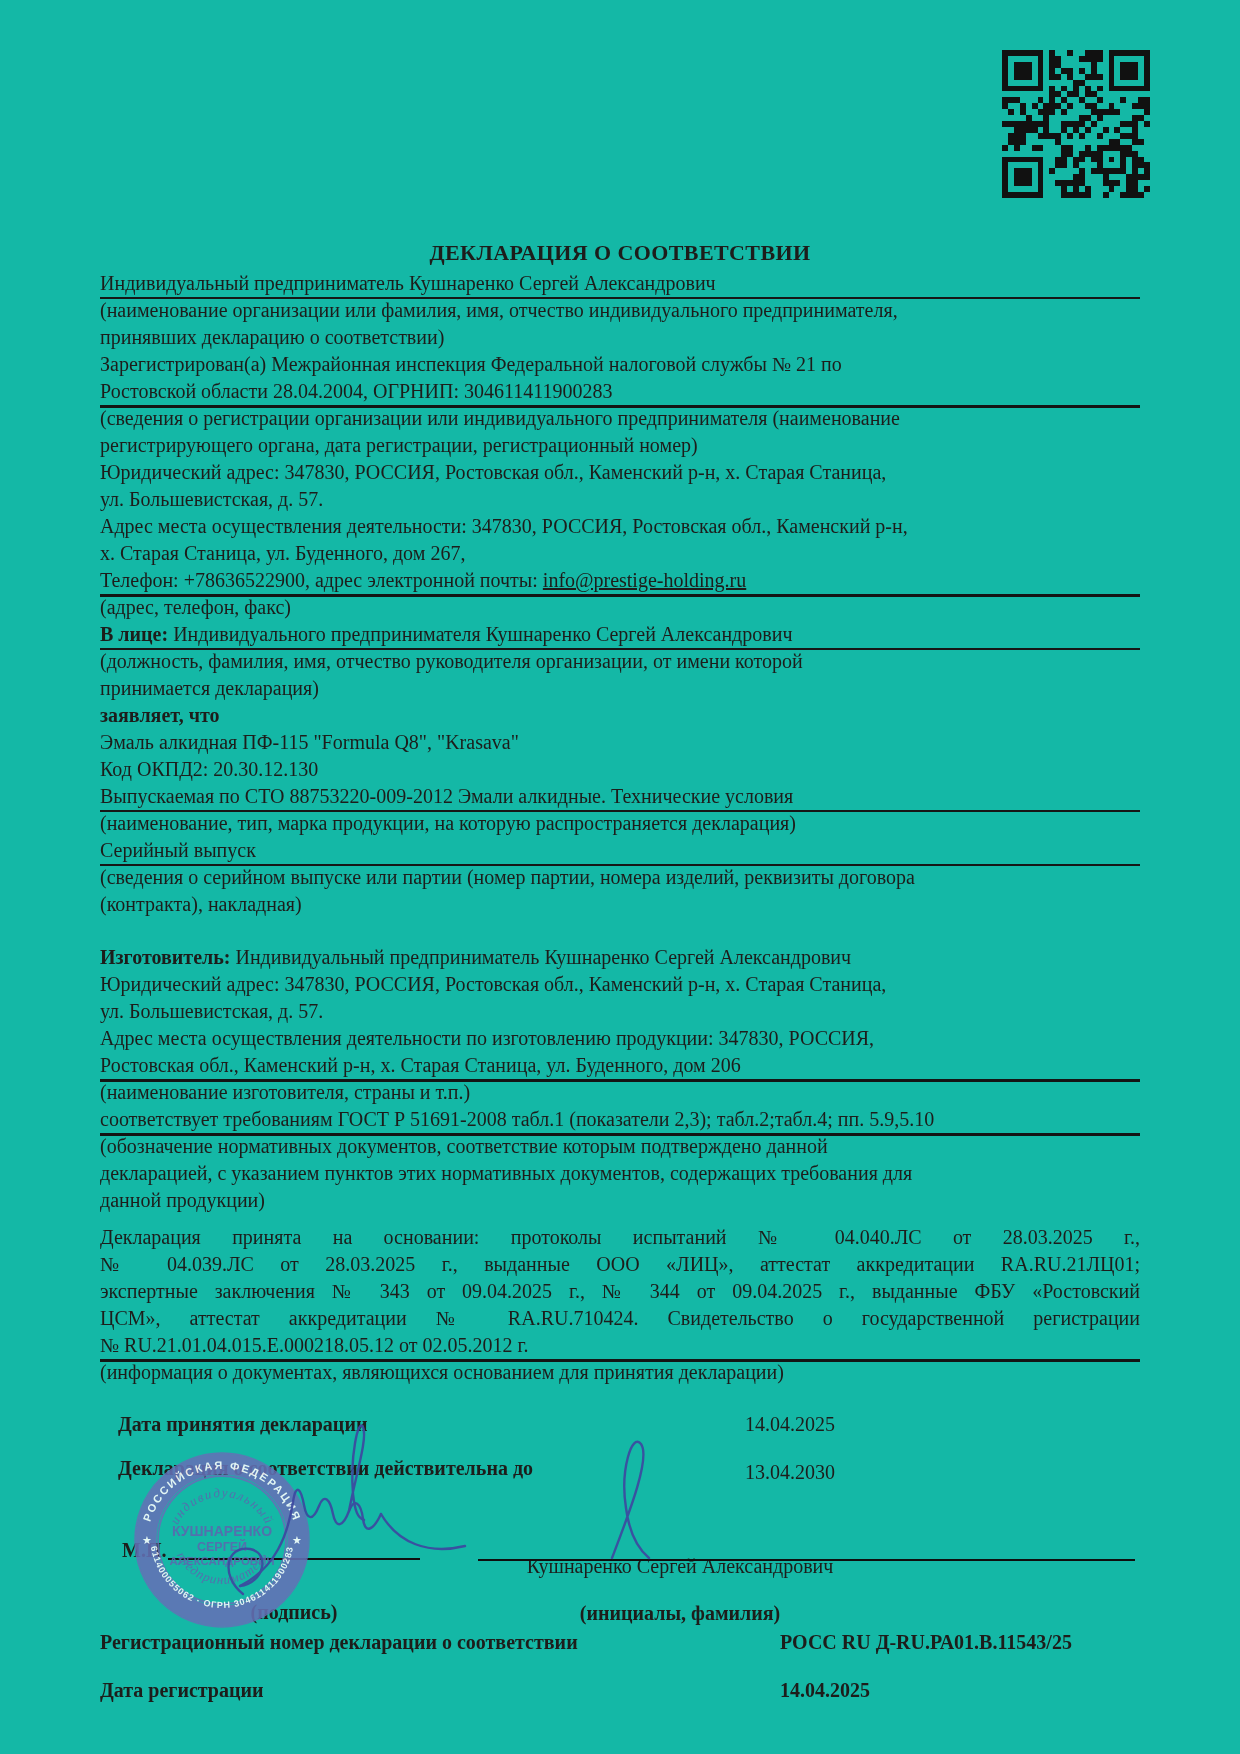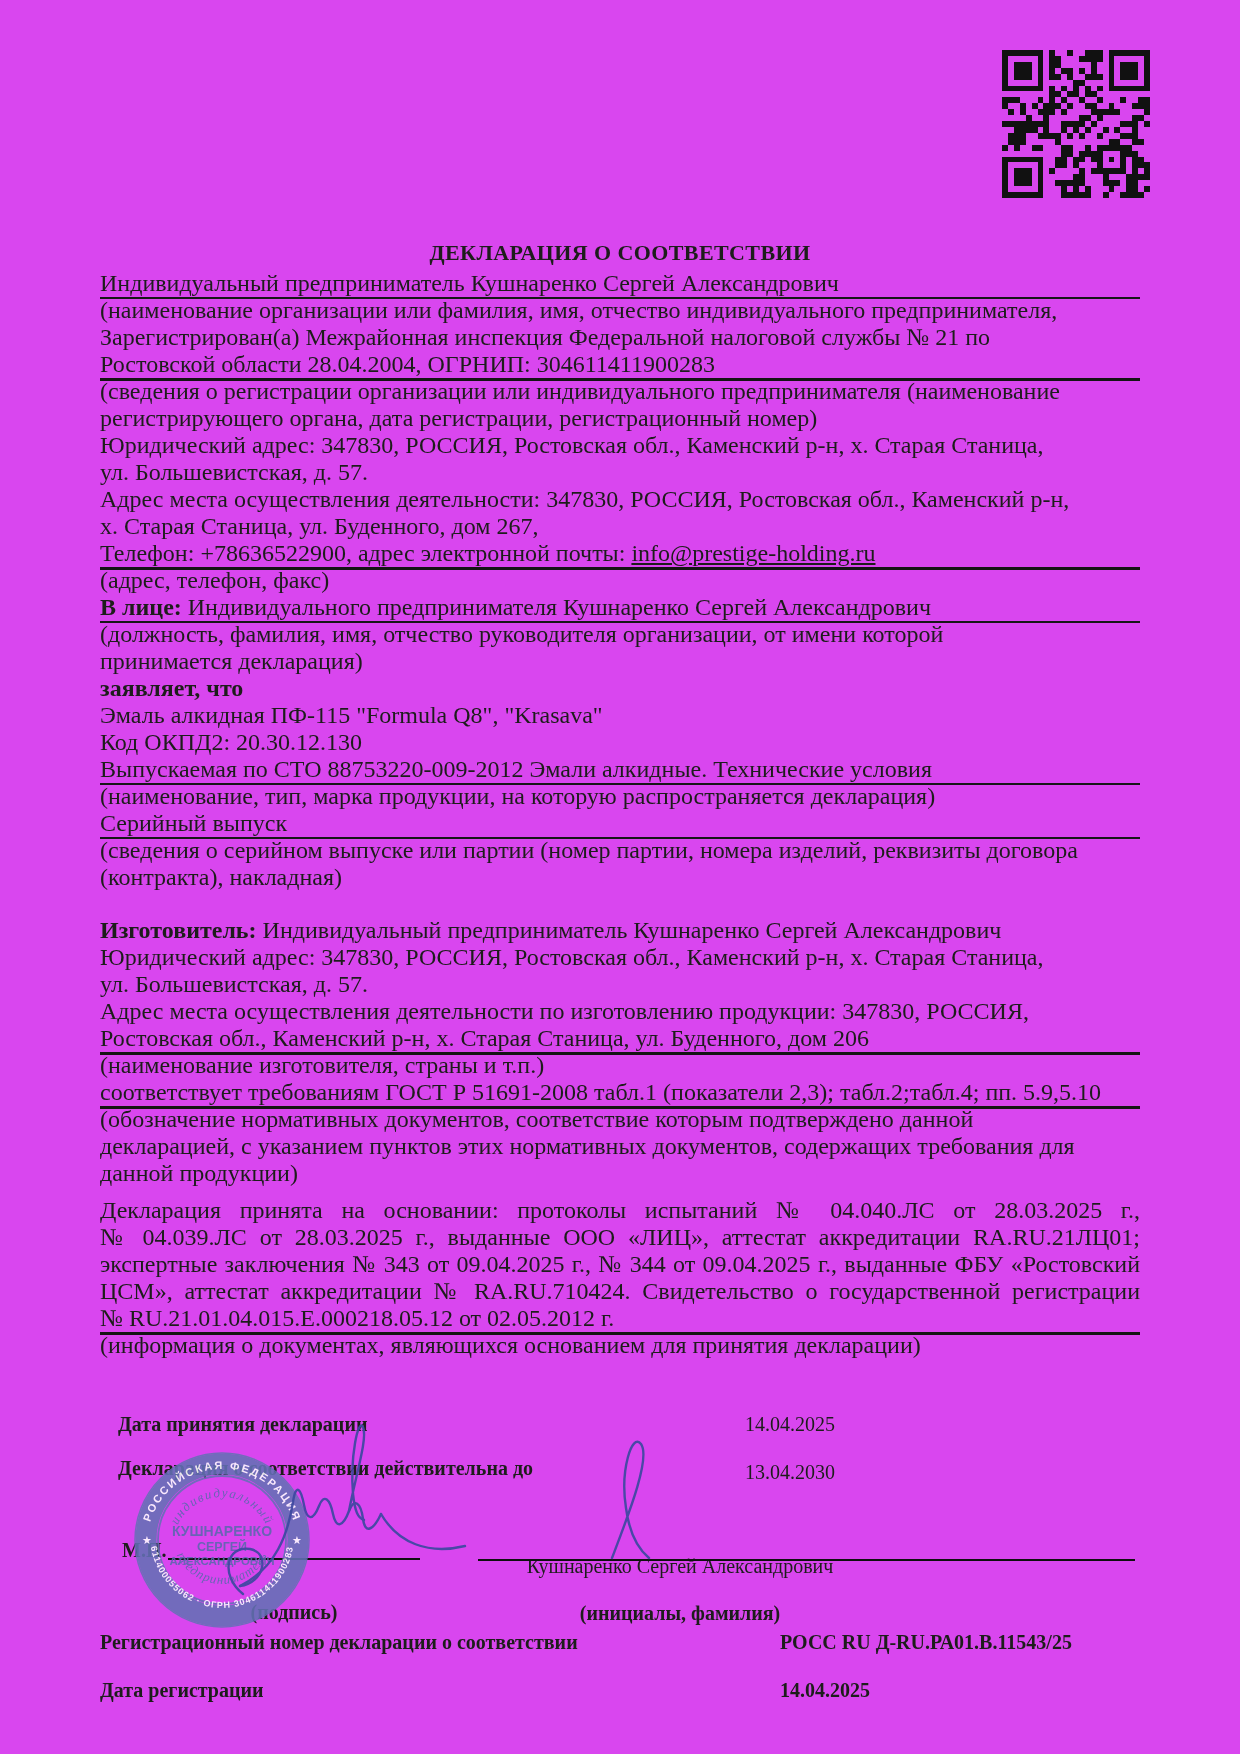--- a/index.html
+++ b/index.html
@@ -1,19 +1,19 @@
 <!DOCTYPE html>
 <html><head>
 <meta charset="utf-8">
 <style>
   html,body{margin:0;padding:0;background:#ffffff;}
-  .page{position:relative;width:1240px;height:1754px;background:#d946ef;
+  .page{position:relative;width:1240px;height:1754px;background:#14b8a6;
         font-family:"Liberation Serif",serif;color:#1d1d1b;overflow:hidden;}
   .body-flow{position:absolute;left:100px;top:236px;width:1040px;}
-  .ln{font-size:24px;line-height:27px;white-space:nowrap;}
+  .ln{font-size:20px;line-height:27px;white-space:nowrap;}
   .title{font-size:22px;font-weight:bold;text-align:center;line-height:34px;letter-spacing:.4px;white-space:nowrap;}
   .hint{text-align:left;}
   .rule{border-bottom:2px solid #161616;margin-bottom:-2px;}
   .rule3{border-bottom:3px solid #141414;margin-bottom:-3px;}
   .jl{text-align:justify;text-align-last:justify;white-space:normal;}
   .b{font-weight:bold;}
   .sp26{height:26px;}
   .sp10{height:10px;}
   .email{text-decoration:underline;}
   .abs{position:absolute;font-size:20px;line-height:24px;white-space:nowrap;text-align:right;}
@@ -344,20 +344,21 @@
         <rect x="22" y="24" width="1" height="1" fill="#111"></rect>
         <rect x="23" y="24" width="1" height="1" fill="#111"></rect>
       </svg>
   </div>
 
   <div class="body-flow">
     <div class="title">ДЕКЛАРАЦИЯ О СООТВЕТСТВИИ</div>
 
     <div class="ln rule">Индивидуальный предприниматель Кушнаренко Сергей Александрович</div>
     <div class="ln hint">(наименование организации или фамилия, имя, отчество индивидуального предпринимателя,</div>
+    <div class="ln hint">принявших декларацию о соответствии)</div>
 
     <div class="ln">Зарегистрирован(а) Межрайонная инспекция Федеральной налоговой службы № 21 по</div>
     <div class="ln rule3">Ростовской области 28.04.2004, ОГРНИП: 304611411900283</div>
     <div class="ln hint">(сведения о регистрации организации или индивидуального предпринимателя (наименование</div>
     <div class="ln hint">регистрирующего органа, дата регистрации, регистрационный номер)</div>
 
     <div class="ln">Юридический адрес: 347830, РОССИЯ, Ростовская обл., Каменский р-н, х. Старая Станица,</div>
     <div class="ln">ул. Большевистская, д. 57.</div>
     <div class="ln">Адрес места осуществления деятельности: 347830, РОССИЯ, Ростовская обл., Каменский р-н,</div>
     <div class="ln">х. Старая Станица, ул. Буденного, дом 267,</div>

